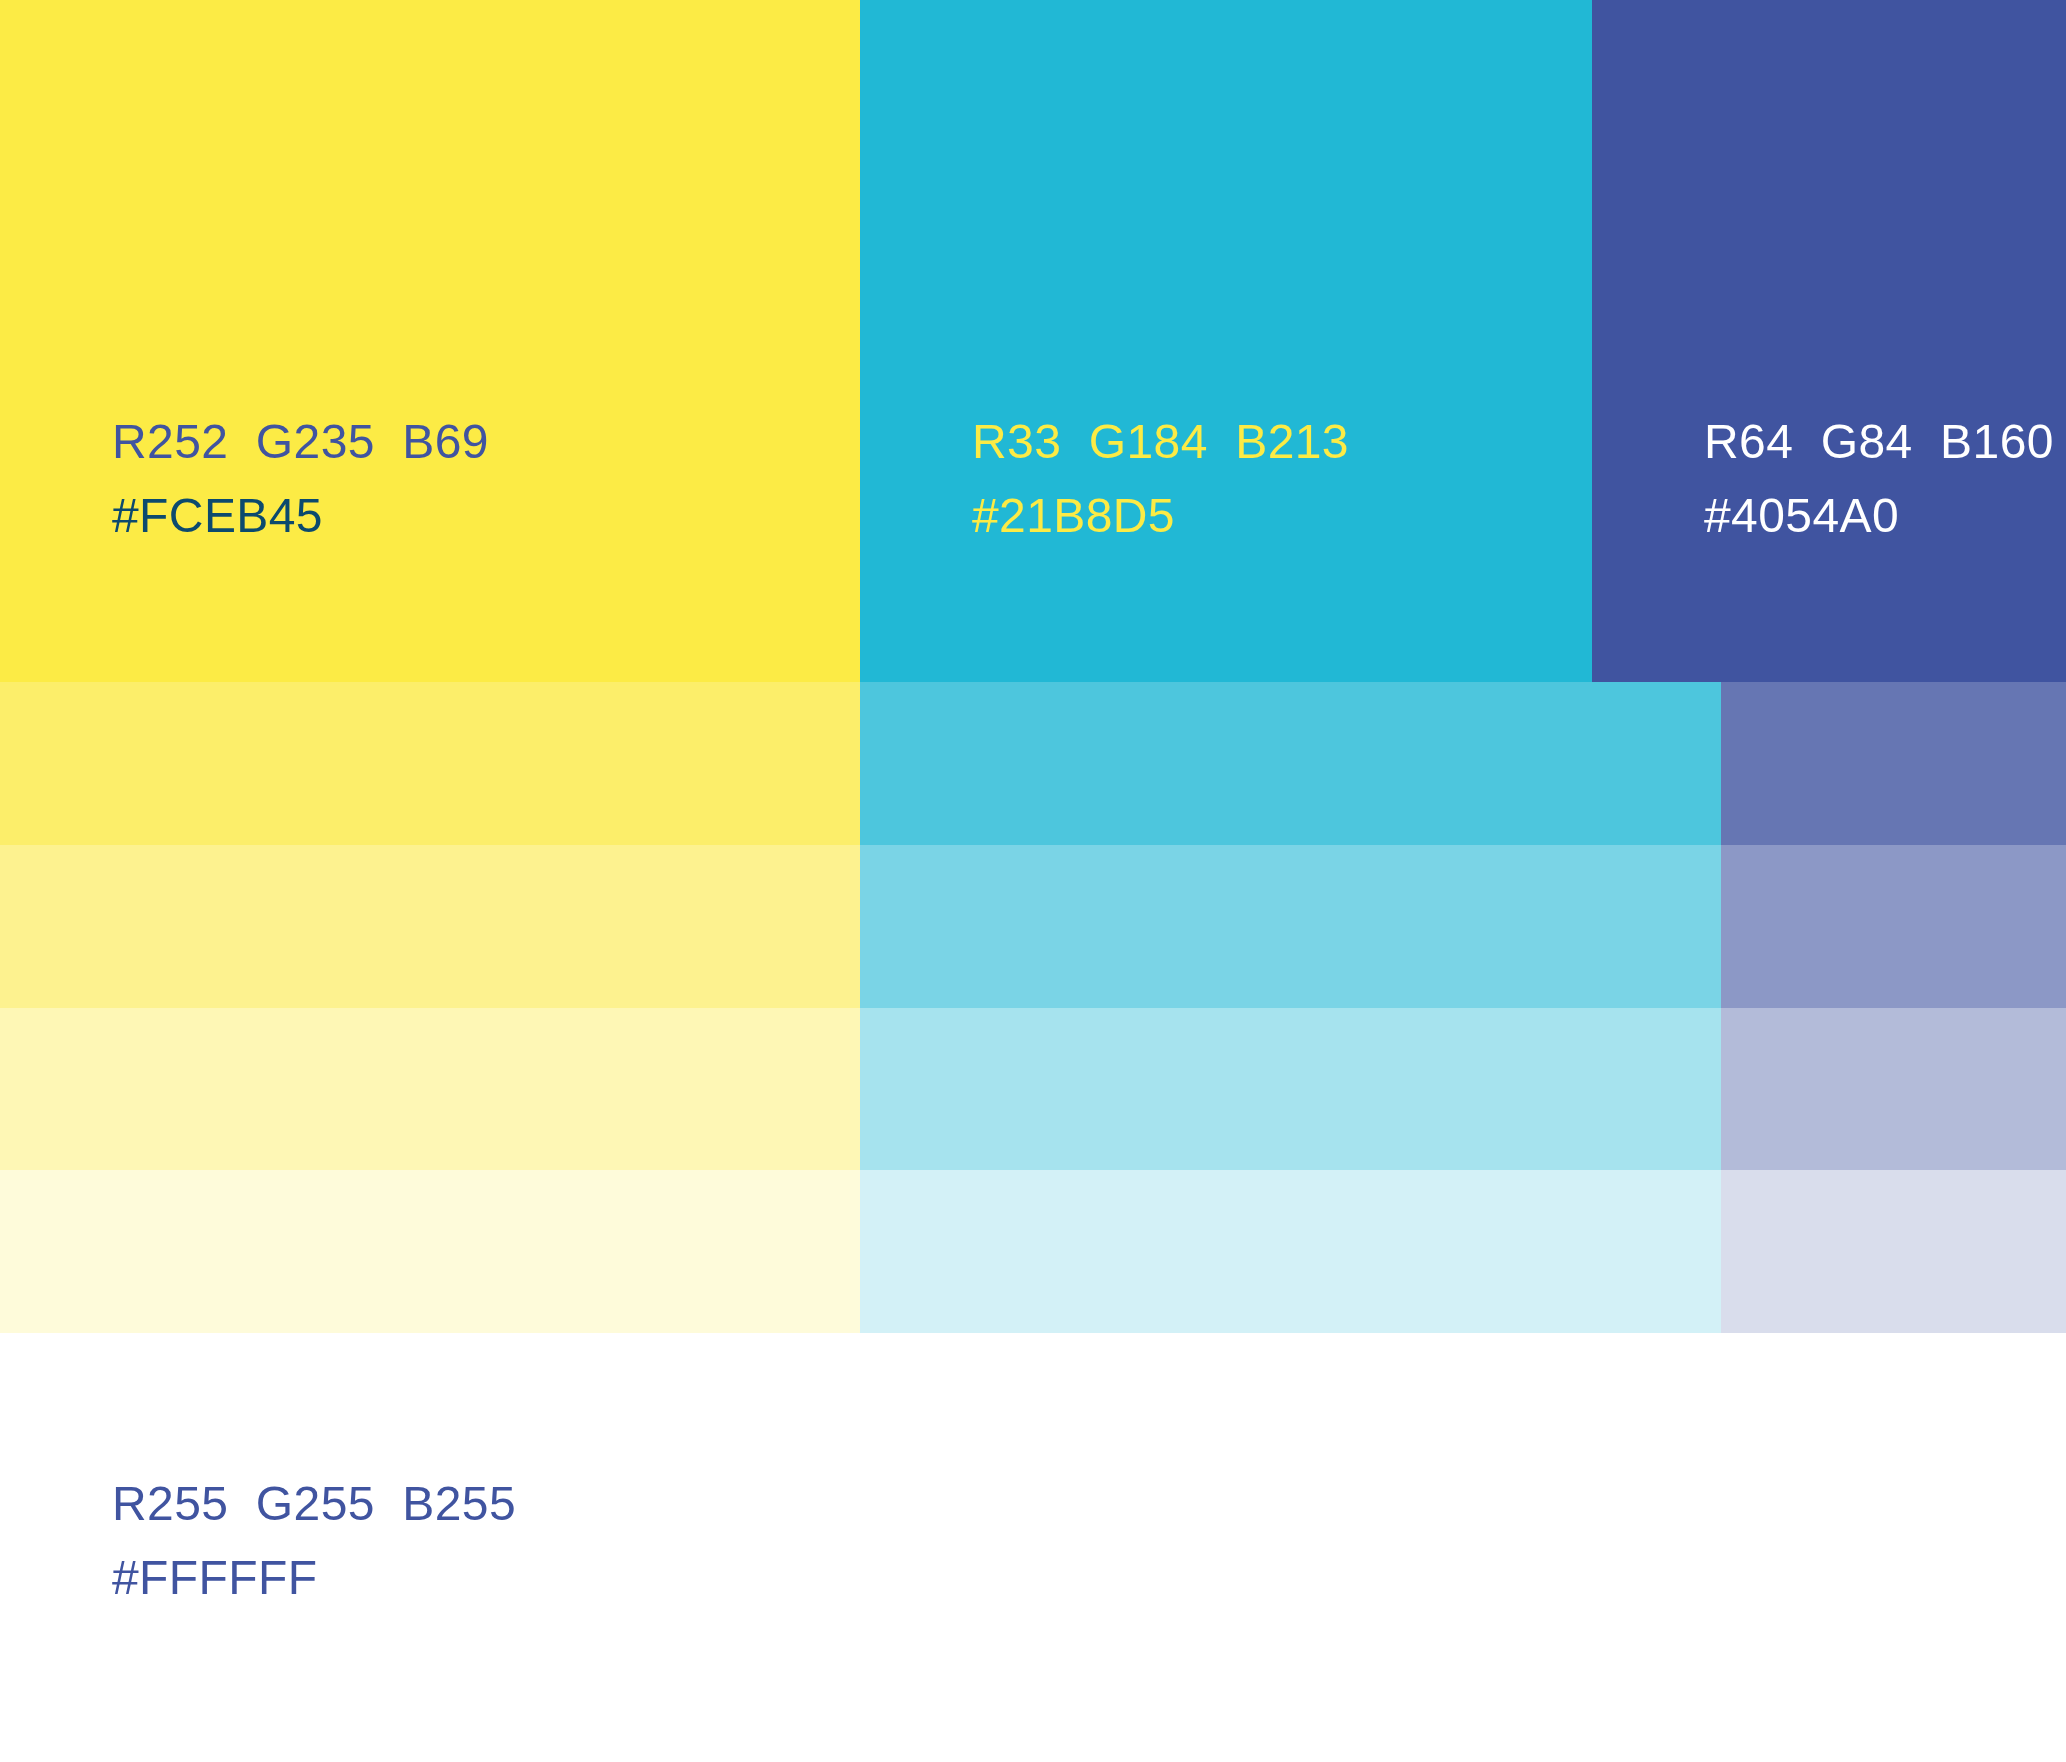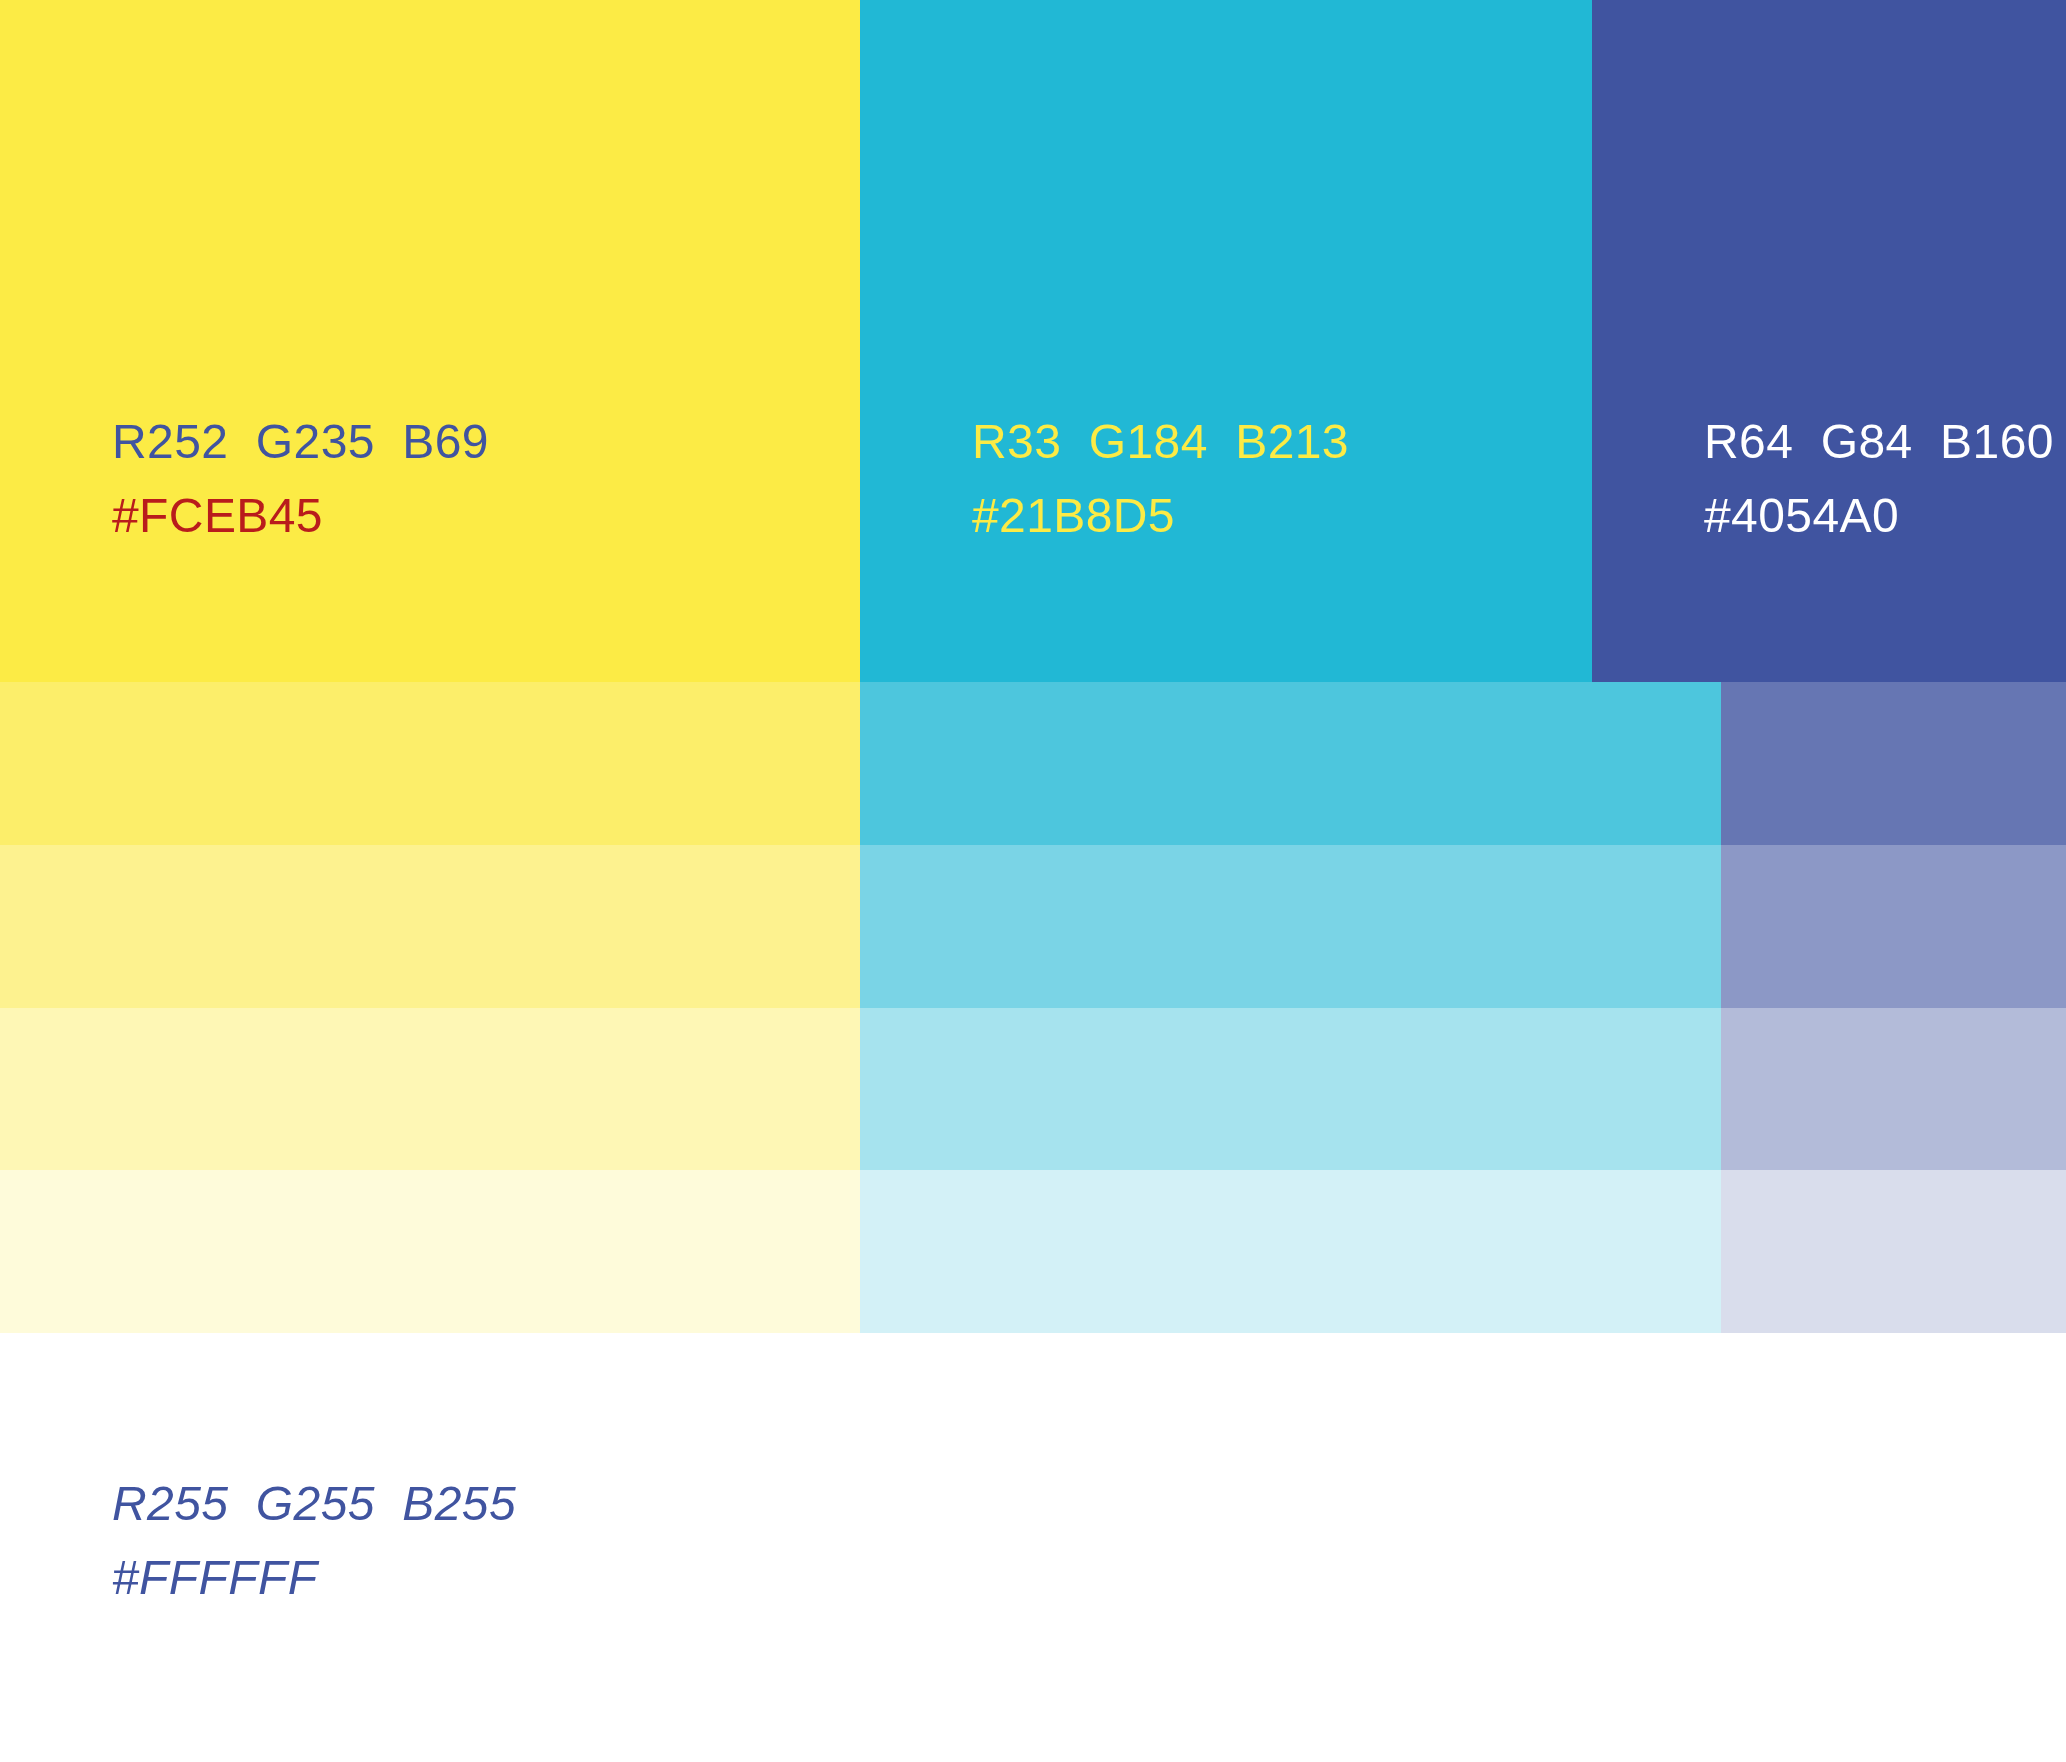--- a/index.html
+++ b/index.html
@@ -83,34 +83,33 @@
     left: 0;
     top: 1333px;
     width: 2583px;
     height: 430px;
     background: #ffffff;
   }
   .white-labels {
     position: absolute;
     left: 112px;
     top: 147px;
-    font-style: italic;
   }
 </style>
 </head>
 <body>
 
 <div class="palette-page" style="background-color: rgb(255, 255, 255);">
 
   <div class="swatch-band">
 
     <div class="swatch-col col-yellow" id="col-yellow" style="background-color: rgb(252, 235, 69);">
       <div class="swatch-labels">
         <span class="swatch-line rgb-line" id="y-rgb" style="color: rgb(64, 84, 160);">R252  G235  B69</span>
-        <span class="swatch-line hex-line" id="y-hex" style="color: #b91c1c;">#FCEB45</span>
+        <span class="swatch-line hex-line" id="y-hex" style="color: #0c4a6e;">#FCEB45</span>
       </div>
     </div>
 
     <div class="swatch-col col-cyan" id="col-cyan" style="background-color: rgb(33, 184, 213);">
       <div class="swatch-labels">
         <span class="swatch-line rgb-line" id="c-rgb" style="color: rgb(252, 235, 69);">R33  G184  B213</span>
         <span class="swatch-line hex-line" id="c-hex" style="color: rgb(252, 235, 69);">#21B8D5</span>
       </div>
     </div>
 

